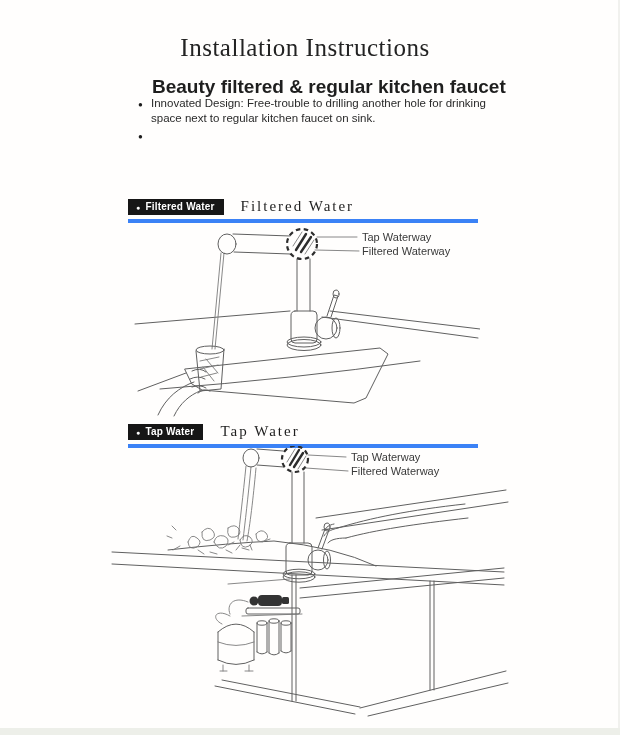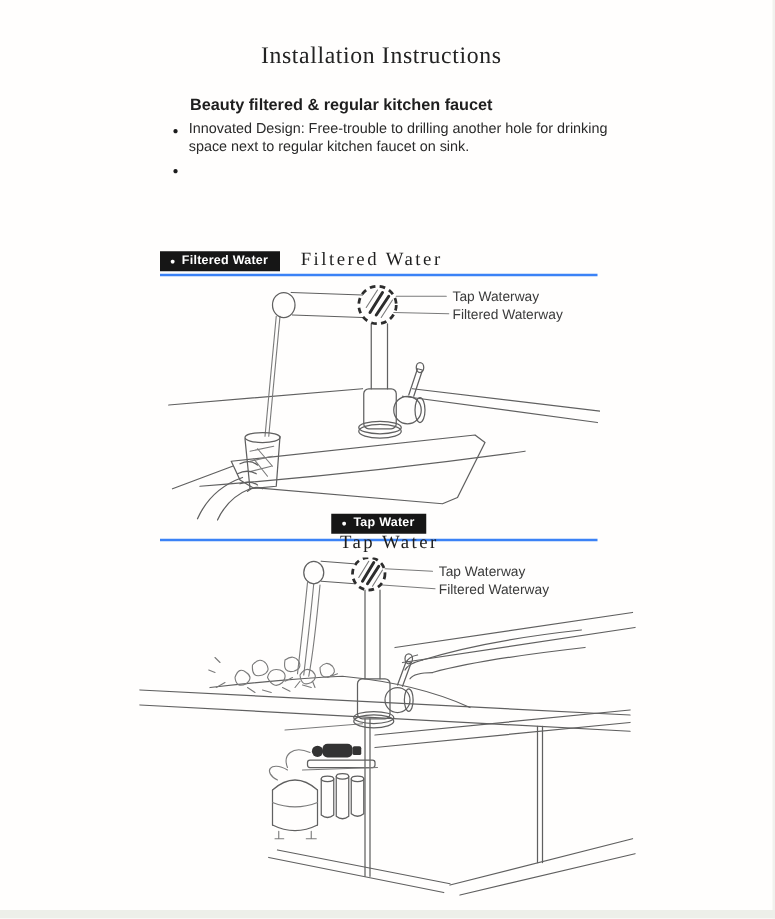--- a/index.html
+++ b/index.html
@@ -5,34 +5,34 @@
   html,body{margin:0;padding:0;background:#ffffff;}
   .page{
     position:relative;width:620px;height:735px;background:#fffefd;
     overflow:hidden;font-family:"Liberation Sans",sans-serif;
   }
   .page-edge-bottom{position:absolute;left:0;bottom:0;width:620px;height:7px;background:#edefe9;}
   .page-edge-right{position:absolute;right:0;top:0;width:2px;height:735px;background:#f1f1ee;}
 
   .doc-title{
     position:absolute;top:34px;left:0;width:610px;text-align:center;
-    font-family:"Liberation Serif",serif;font-size:19px;color:#232323;letter-spacing:.5px;
+    font-family:"Liberation Serif",serif;font-size:25px;color:#232323;letter-spacing:.5px;
   }
   .doc-subtitle{
-    position:absolute;top:76px;left:152px;font-size:13px;font-weight:bold;color:#1e1e1e;
+    position:absolute;top:76px;left:152px;font-size:19px;font-weight:bold;color:#1e1e1e;
   }
   .bullet-list{position:absolute;top:96px;left:138px;width:358px;}
   .bullet-item{position:relative;padding-left:13px;font-size:11.5px;line-height:15.4px;color:#2a2a2a;margin-bottom:1px;}
   .bullet-marker{position:absolute;left:0;top:1px;font-size:8px;color:#1c1c1c;}
 
   .section-header{
     position:absolute;left:128px;width:350px;height:20px;
-    border-bottom:2px solid #3b82f6;display:flex;align-items:center;
-  }
-  .sh-1{top:199px;} .sh-2{top:411px;flex-direction:column;}
+    border-bottom:4px solid #3b82f6;display:flex;align-items:flex-start;
+  }
+  .sh-1{top:199px;} .sh-2{top:424px;}
   .badge{
     background:#161616;color:#ffffff;font-size:10px;font-weight:bold;
     padding:3px 9px 3px 8px;display:inline-flex;align-items:center;gap:5px;line-height:1;
     letter-spacing:.2px;
   }
   .badge .b-dot{font-size:7px;line-height:1;color:#fdfdfd;}
   .section-heading{
     font-family:"Liberation Serif",serif;font-size:15px;letter-spacing:2px;color:#1f1f1f;
     margin-left:17px;padding-bottom:1px;line-height:1;
   }

